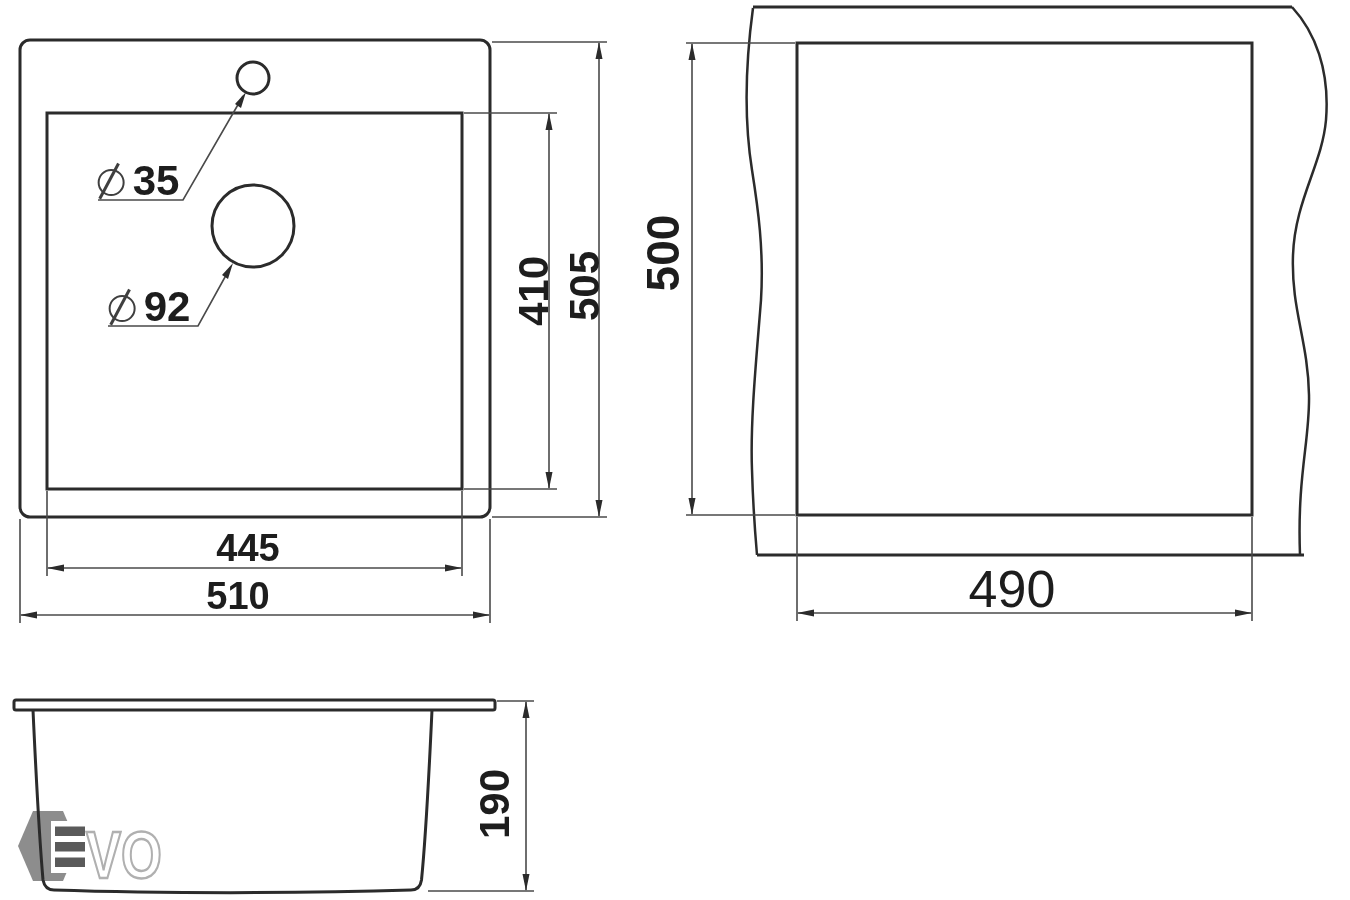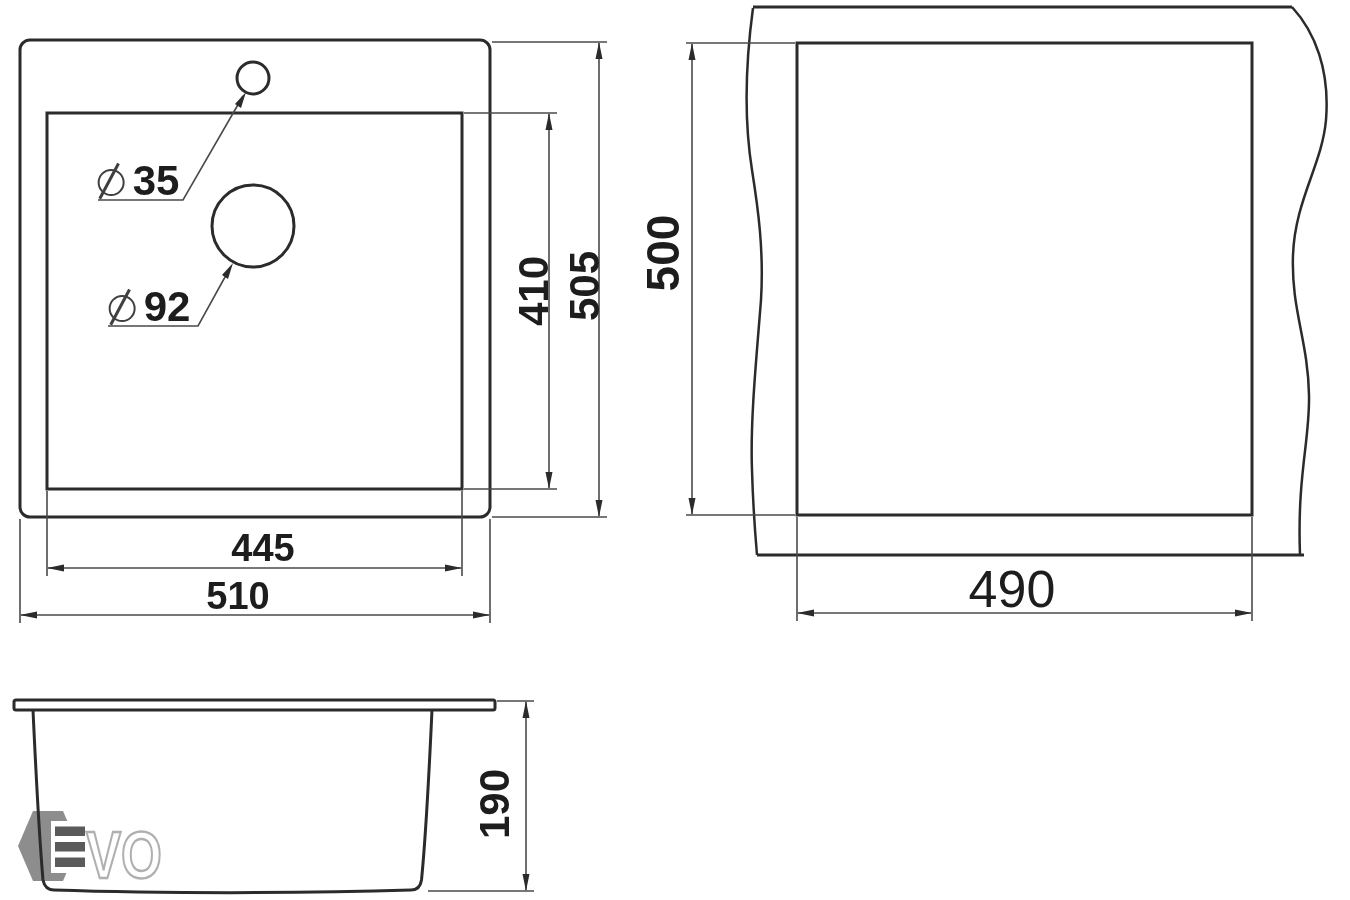--- a/index.html
+++ b/index.html
@@ -138,21 +138,21 @@
     <span class="dia-wrap">
       <span class="dia-sym"></span>
       <span>92</span>
     </span>
   </div>
 
   <div class="lbl fs42 v" style="left:534px; top:291px;">410</div>
 
   <div class="lbl fs42 v" style="left:585px; top:286px;">505</div>
 
-  <div class="lbl fs38" style="left:263px; top:548px;">445</div>
+  <div class="lbl fs38" style="left:248px; top:548px;">445</div>
 
   <div class="lbl fs38" style="left:238px; top:596px;">510</div>
 
   <div class="lbl fs46 v" style="left:663px; top:253px;">500</div>
 
   <div class="lbl thin" style="left:1012px; top:589px;">490</div>
 
   <div class="lbl fs42 v" style="left:495px; top:804px;">190</div>
 
 </div>

